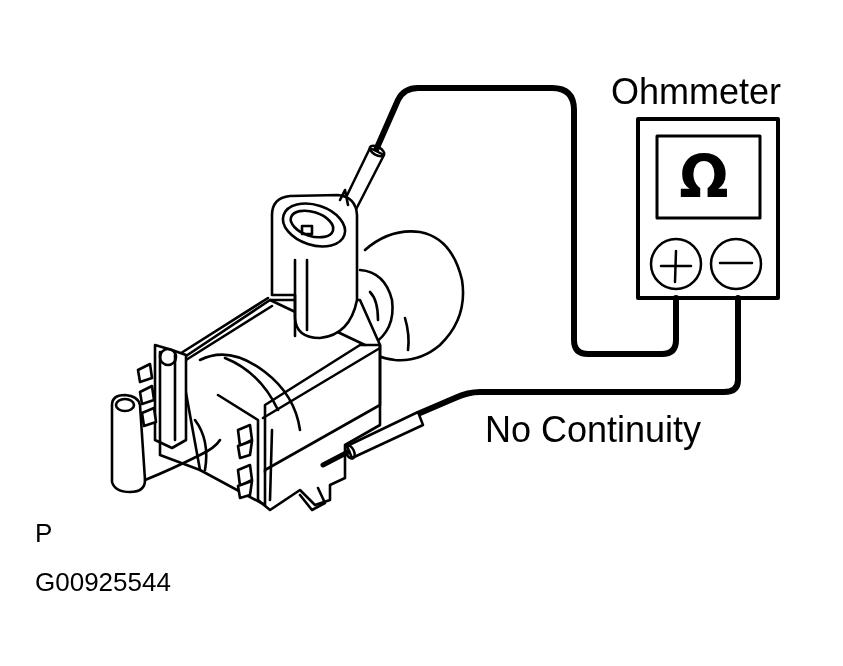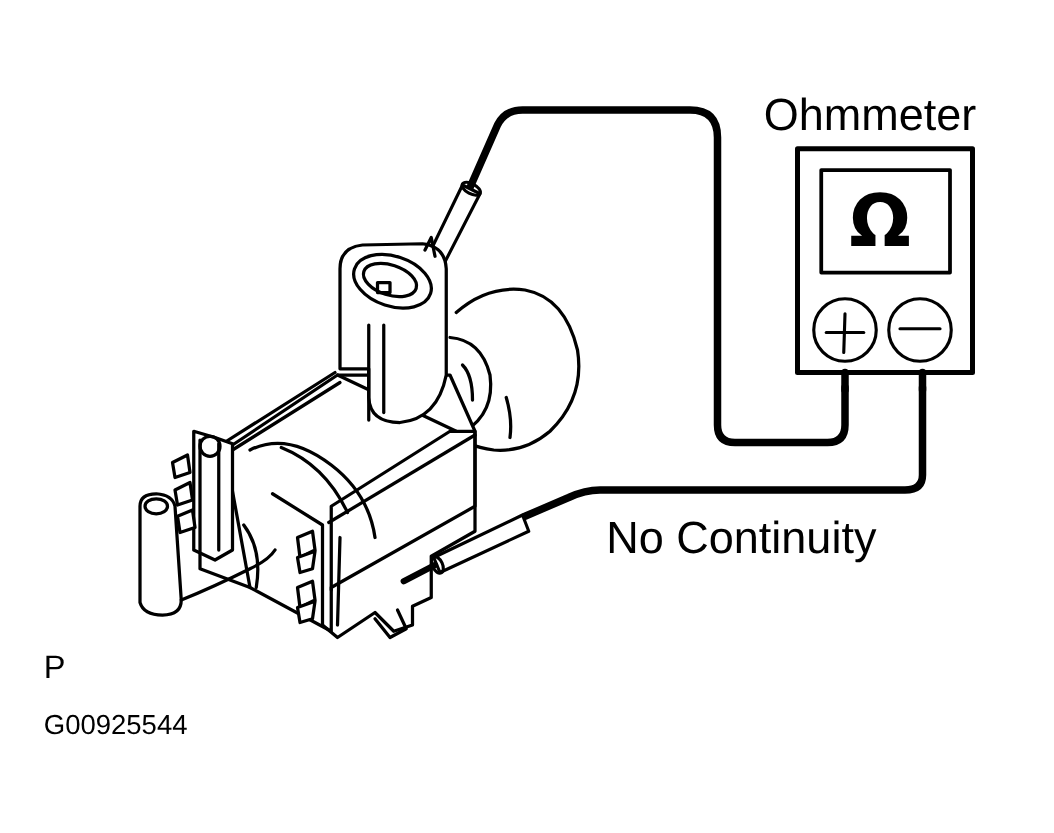--- a/index.html
+++ b/index.html
@@ -8,21 +8,21 @@
   .label {
     position: absolute;
     font-family: "Liberation Sans", "DejaVu Sans", sans-serif;
     color: #000000;
     white-space: nowrap;
     line-height: 1;
   }
   .title-ohm { left: 611px; top: 74px; font-size: 36px; }
   .title-nocont { left: 485px; top: 412px; font-size: 36px; }
   .view-letter { left: 35px; top: 520px; font-size: 26px; }
-  .fig-id { left: 35px; top: 569px; font-size: 22px; }
+  .fig-id { left: 35px; top: 569px; font-size: 26px; }
   .omega { position: absolute; left: 665px; top: 148px; width: 78px; text-align: center;
            font-family: "DejaVu Sans", sans-serif; font-weight: bold; font-size: 58px; line-height: 1; }
 </style>
 </head>
 <body>
 
 <div class="canvas">
   <svg width="843" height="666" viewBox="0 0 843 666" xmlns="http://www.w3.org/2000/svg">
     <g fill="none" stroke="#000" stroke-linecap="round" stroke-linejoin="round">
 

